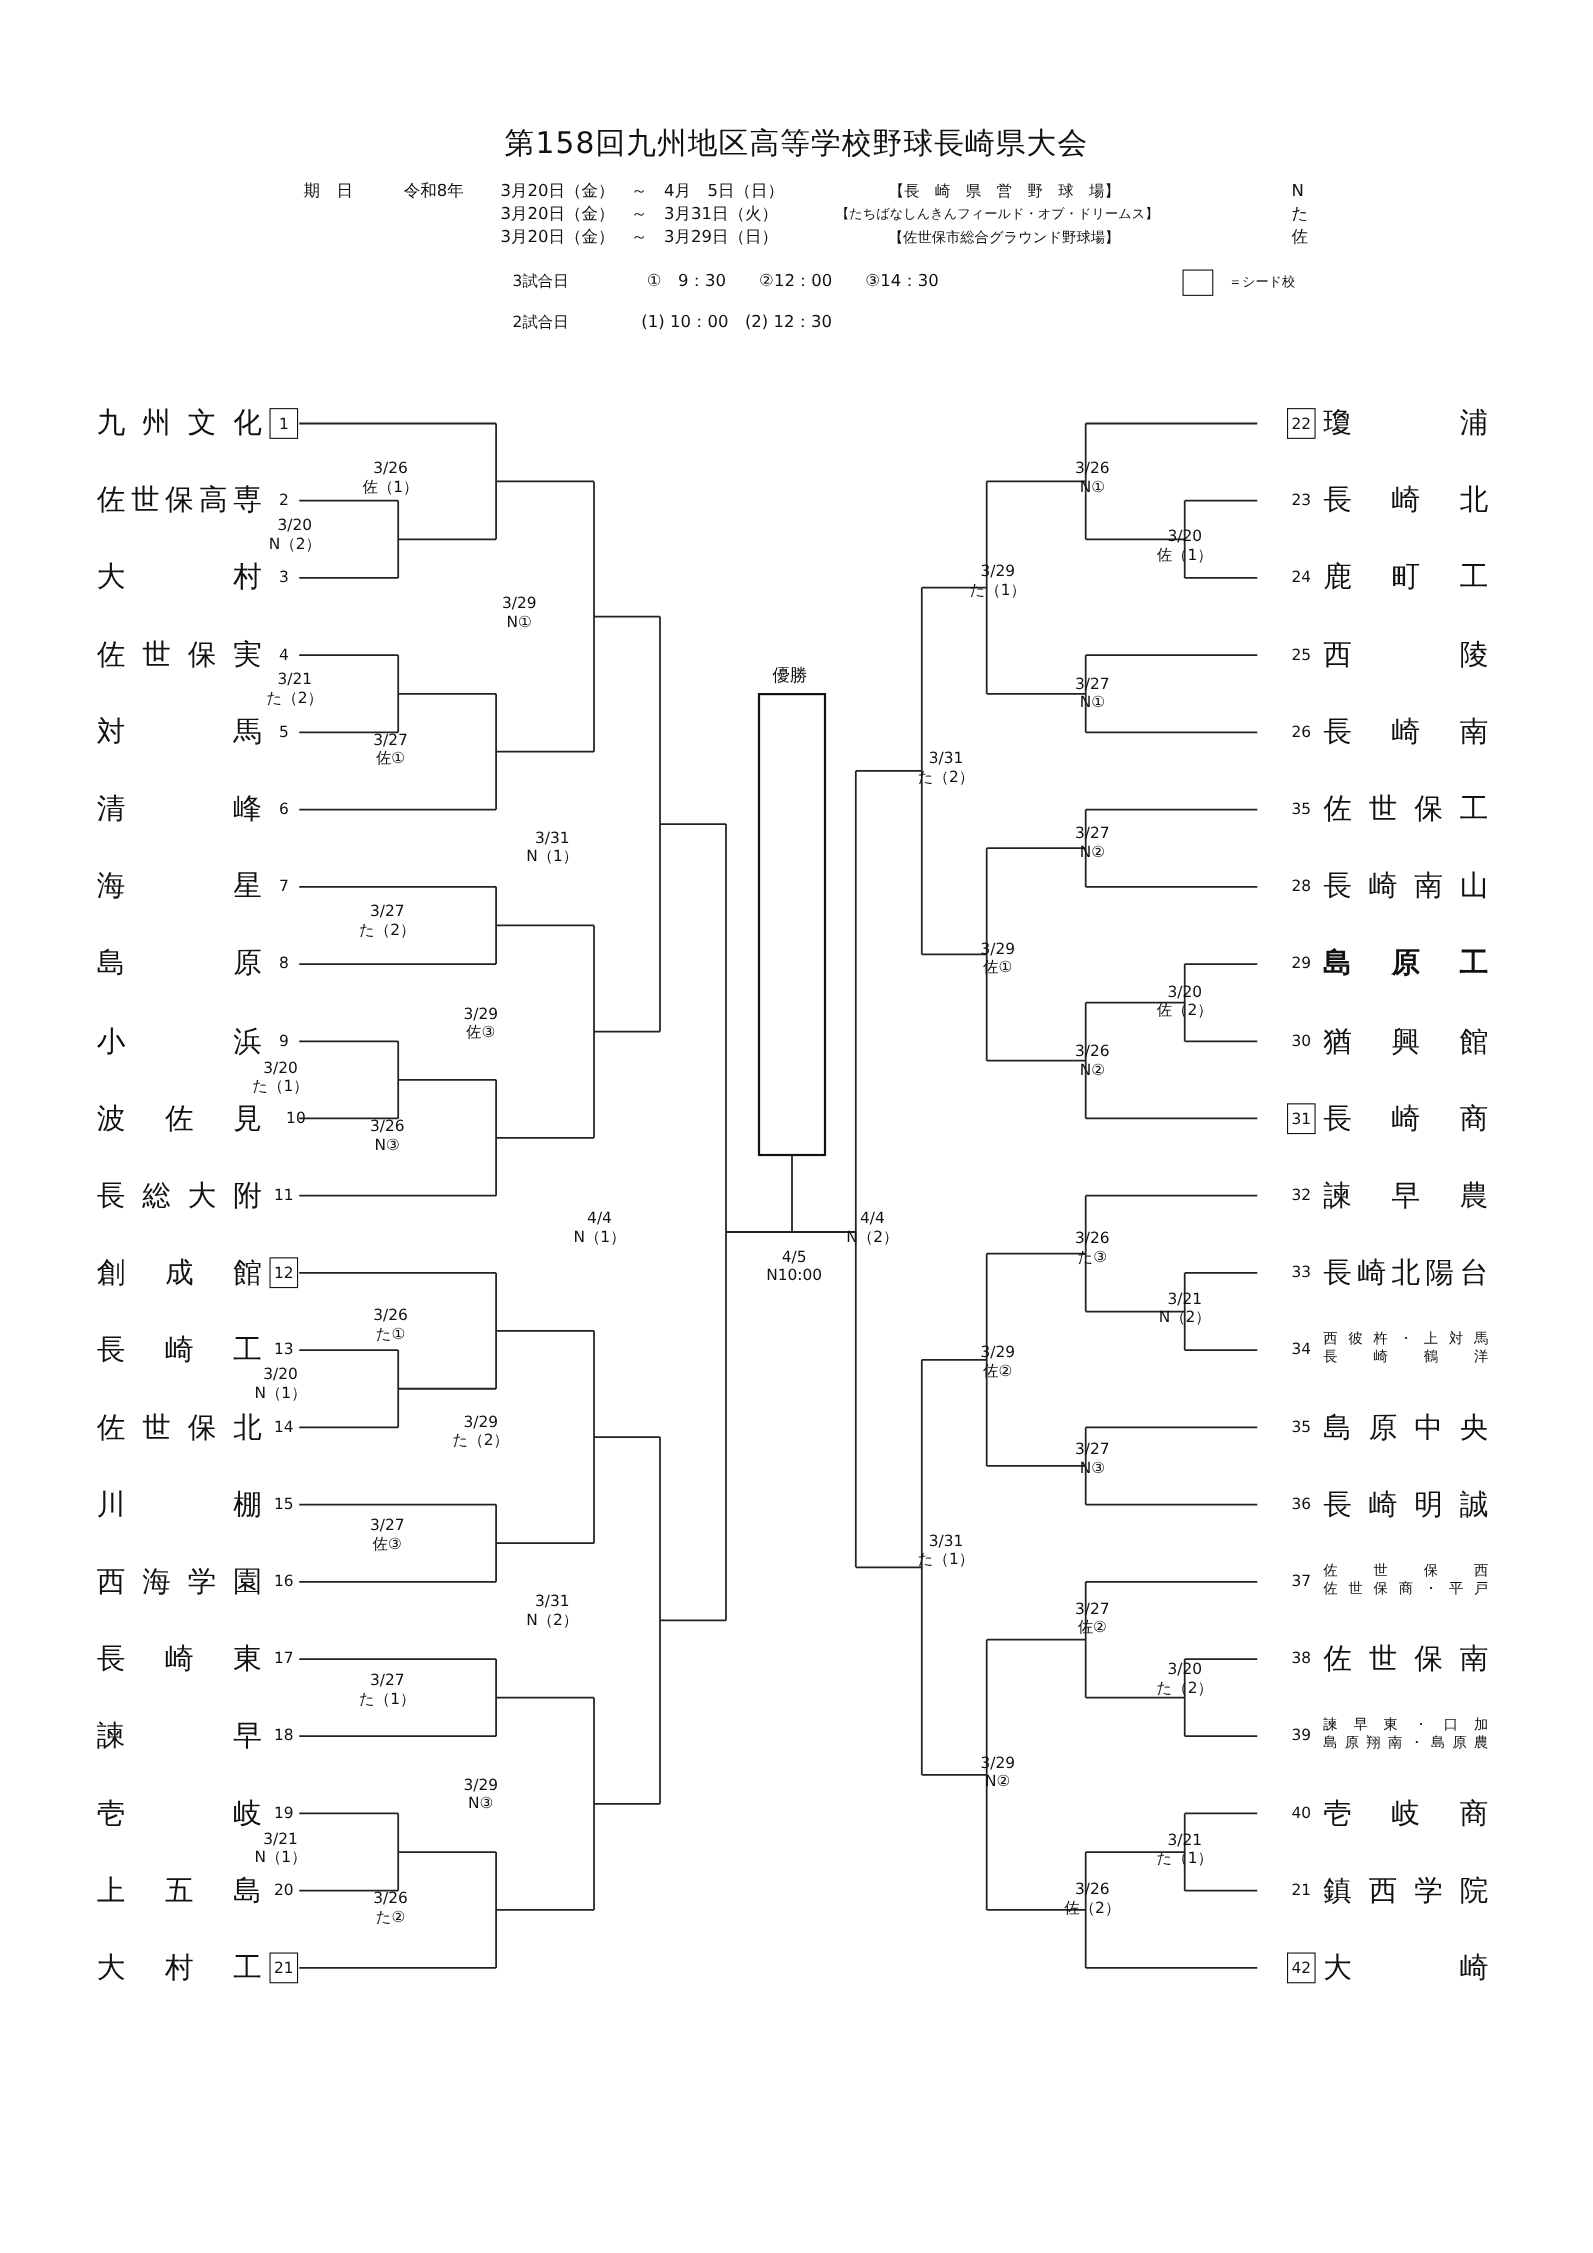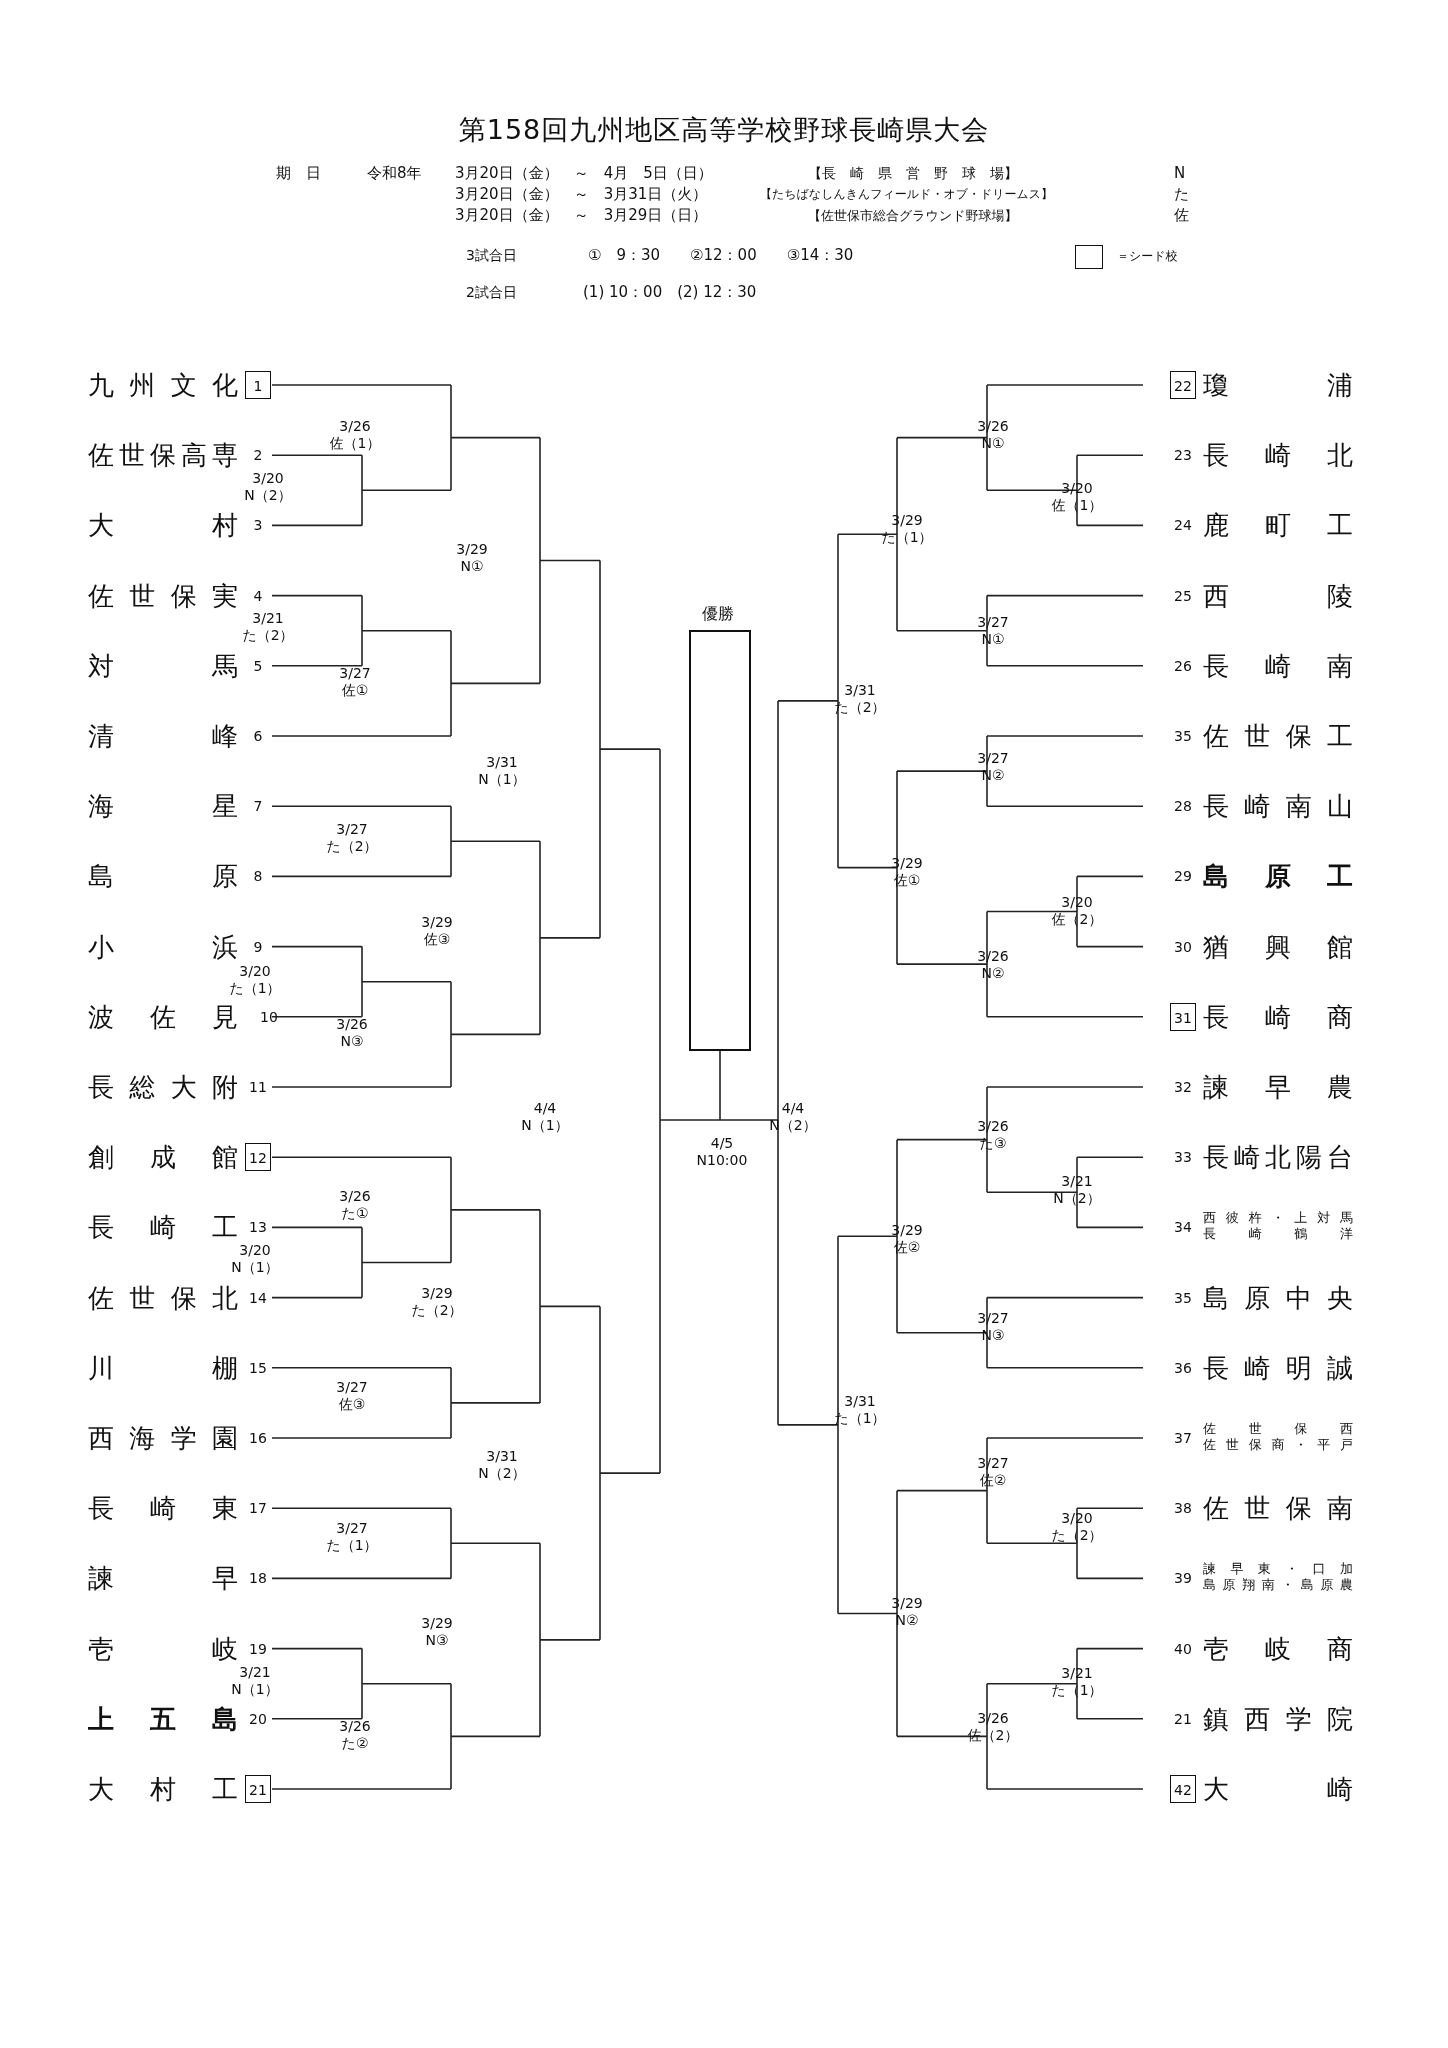--- a/index.html
+++ b/index.html
@@ -203,21 +203,21 @@
     <div class="team left" style="top: 1350.8px;">川棚</div>
     <div class="num" style="left: 245px; top: 1357.8px;">15</div>
     <div class="team left" style="top: 1421px;">西海学園</div>
     <div class="num" style="left: 245px; top: 1428px;">16</div>
     <div class="team left" style="top: 1491.2px;">長崎東</div>
     <div class="num" style="left: 245px; top: 1498.2px;">17</div>
     <div class="team left" style="top: 1561.4px;">諫早</div>
     <div class="num" style="left: 245px; top: 1568.4px;">18</div>
     <div class="team left" style="top: 1631.6px;">壱岐</div>
     <div class="num" style="left: 245px; top: 1638.6px;">19</div>
-    <div class="team left" style="top: 1701.8px; font-weight: bold;">上五島</div>
+    <div class="team left" style="top: 1701.8px;">上五島</div>
     <div class="num" style="left: 245px; top: 1708.8px;">20</div>
     <div class="team left" style="top: 1772px;">大村工</div>
     <div class="num seed" style="left: 245px; top: 1775px;">21</div>
     <div class="team right" style="top: 368px;">瓊浦</div>
     <div class="num seed" style="left: 1170px; top: 371px;">22</div>
     <div class="team right" style="top: 438.2px;">長崎北</div>
     <div class="num" style="left: 1170px; top: 445.2px;">23</div>
     <div class="team right" style="top: 508.4px;">鹿町工</div>
     <div class="num" style="left: 1170px; top: 515.4px;">24</div>
     <div class="team right" style="top: 578.6px;">西陵</div>

